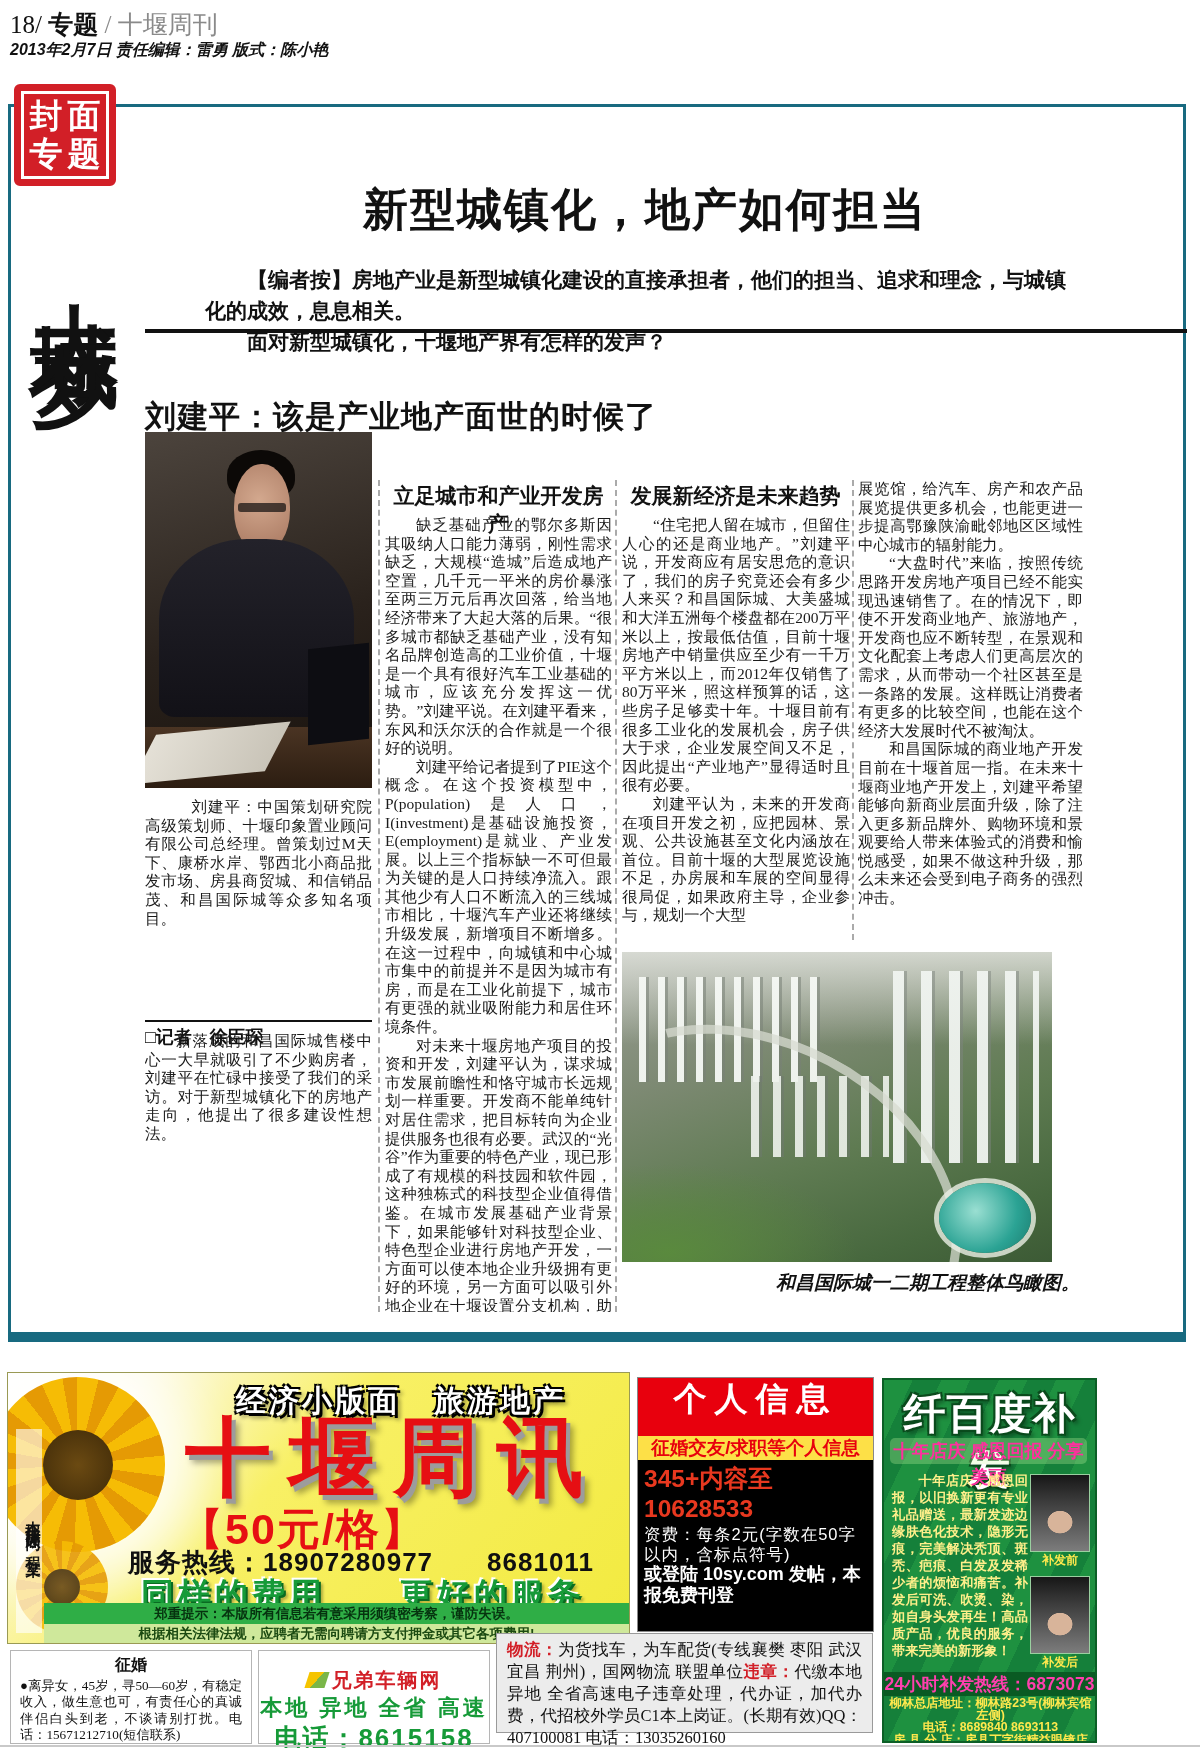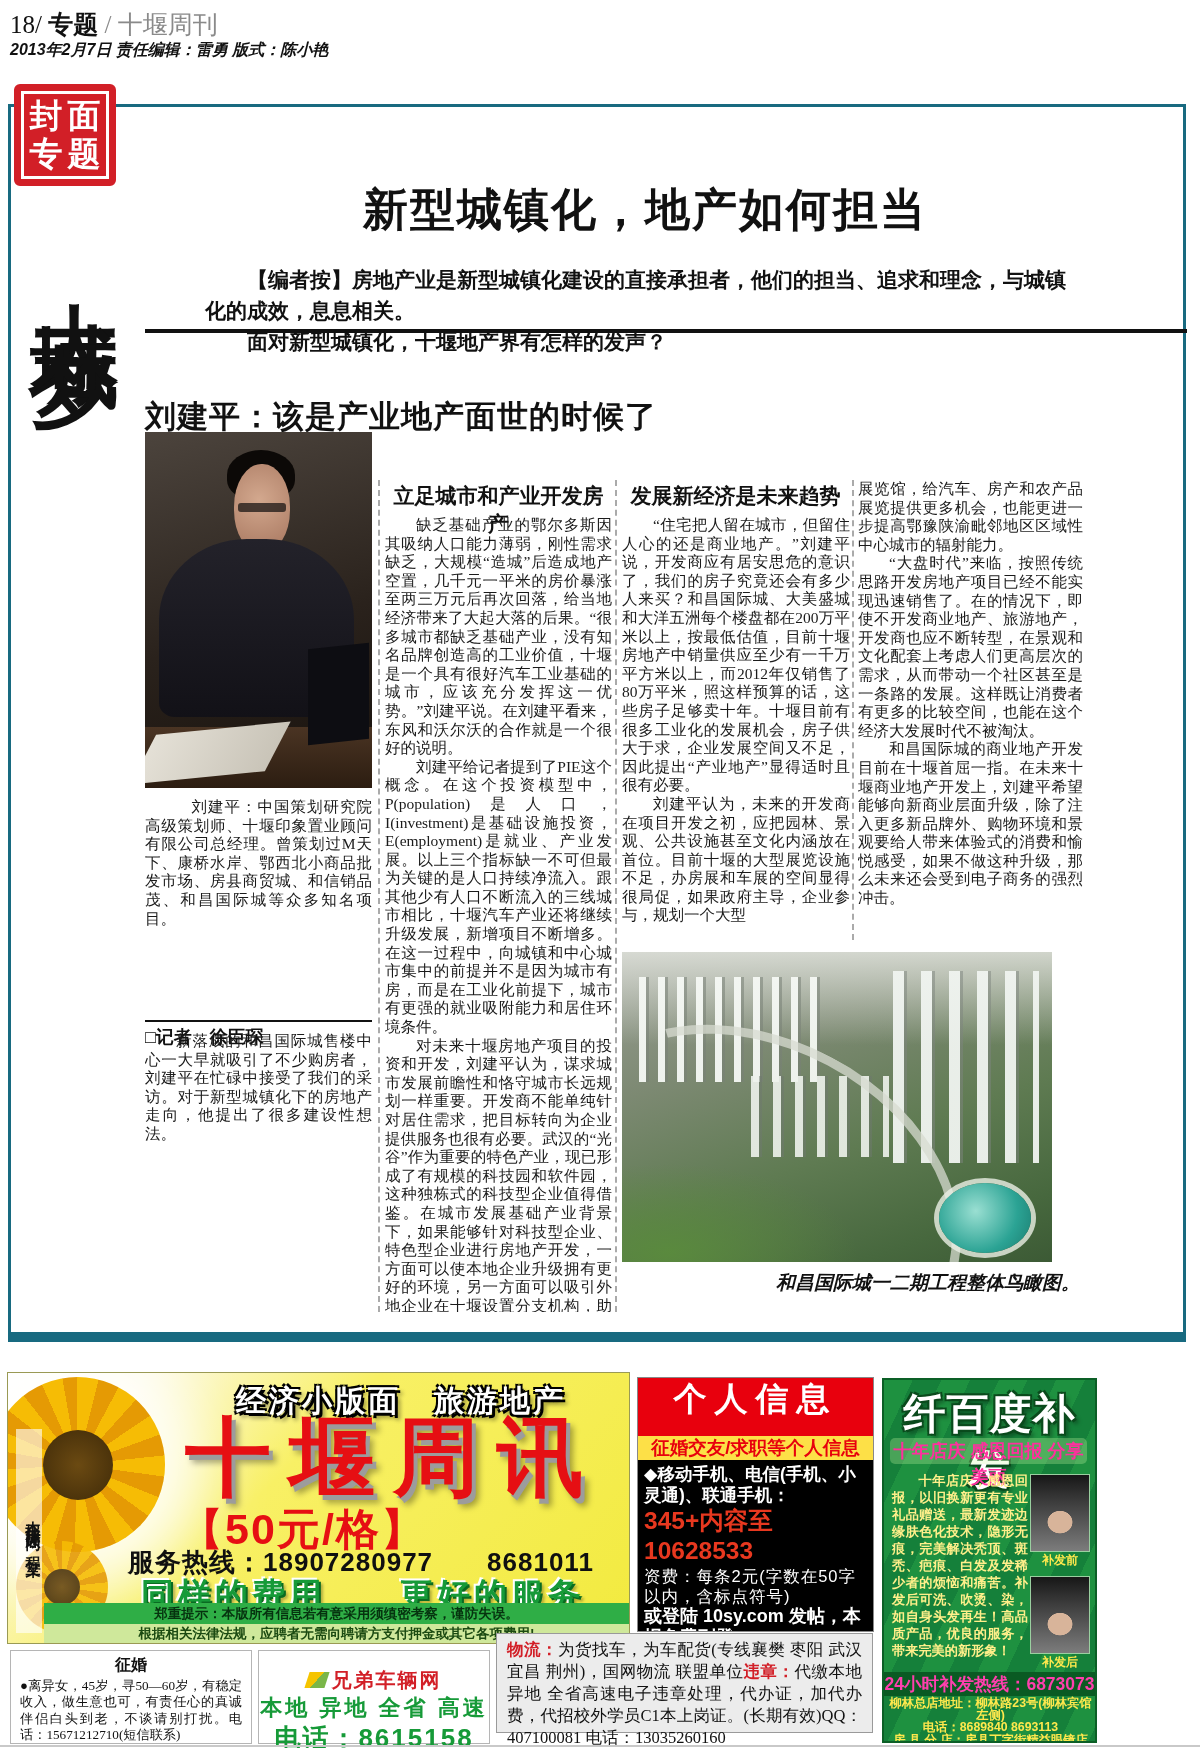--- a/index.html
+++ b/index.html
@@ -236,21 +236,20 @@
   </div>
 
   <div class="abs ad-logi jt">
     <span class="logi-red">物流：</span><span>为货找车，为车配货(专线襄樊 枣阳 武汉 宜昌 荆州)，国网物流 联盟单位</span><span class="logi-red">违章：</span><span>代缴本地 异地 全省高速电子违章处理，代办证，加代办费，代招校外学员C1本上岗证。(长期有效)QQ：407100081 电话：13035260160</span>
   </div>
 
   <div class="abs ad-pers sans">
     <div class="ap-head">个人信息</div>
     <div class="ap-sub">征婚交友/求职等个人信息</div>
     <div class="ap-body">
-      <div class="ap-l1">◆移动手机、电信(手机、小灵通)、联通手机：</div>
       <div class="ap-sms">345+内容至 10628533</div>
       <div class="ap-fee">资费：每条2元(字数在50字以内，含标点符号)</div>
       <div class="ap-web">或登陆 10sy.com 发帖，本报免费刊登</div>
 
     </div>
   </div>
 
   <div class="abs ad-hair sans">
     <div class="ah-title">纤百度补发</div>
     <div class="ah-sub">十年店庆 感恩回报 分享美丽</div>

